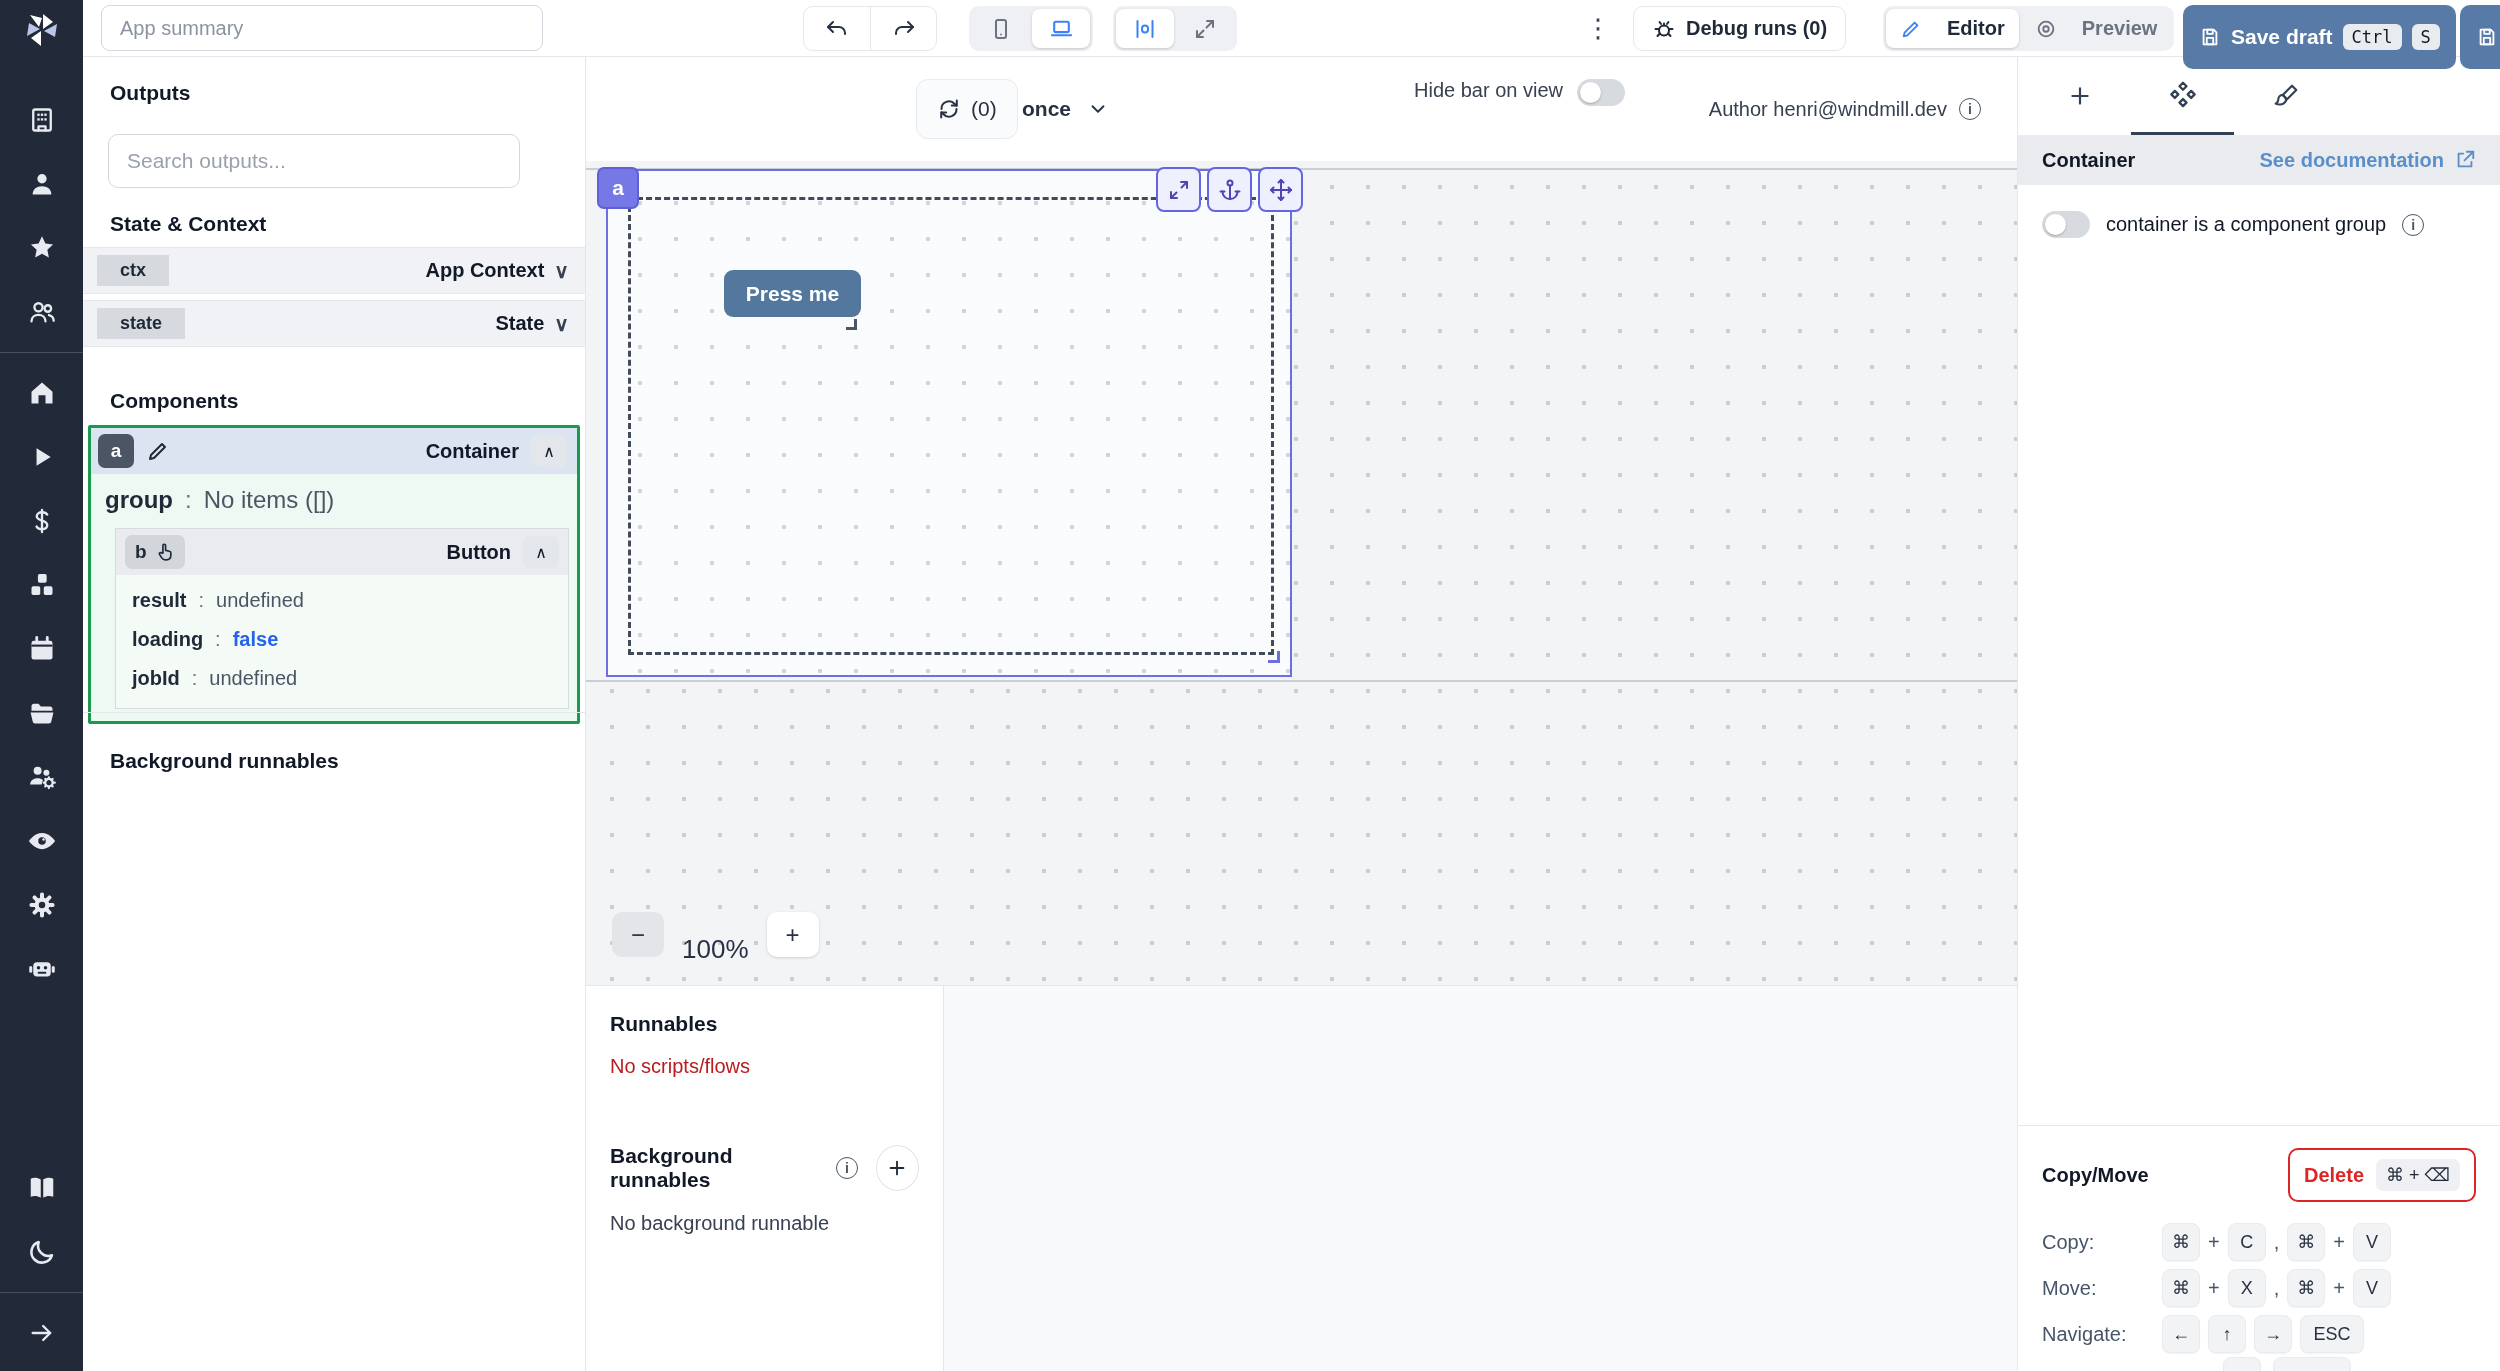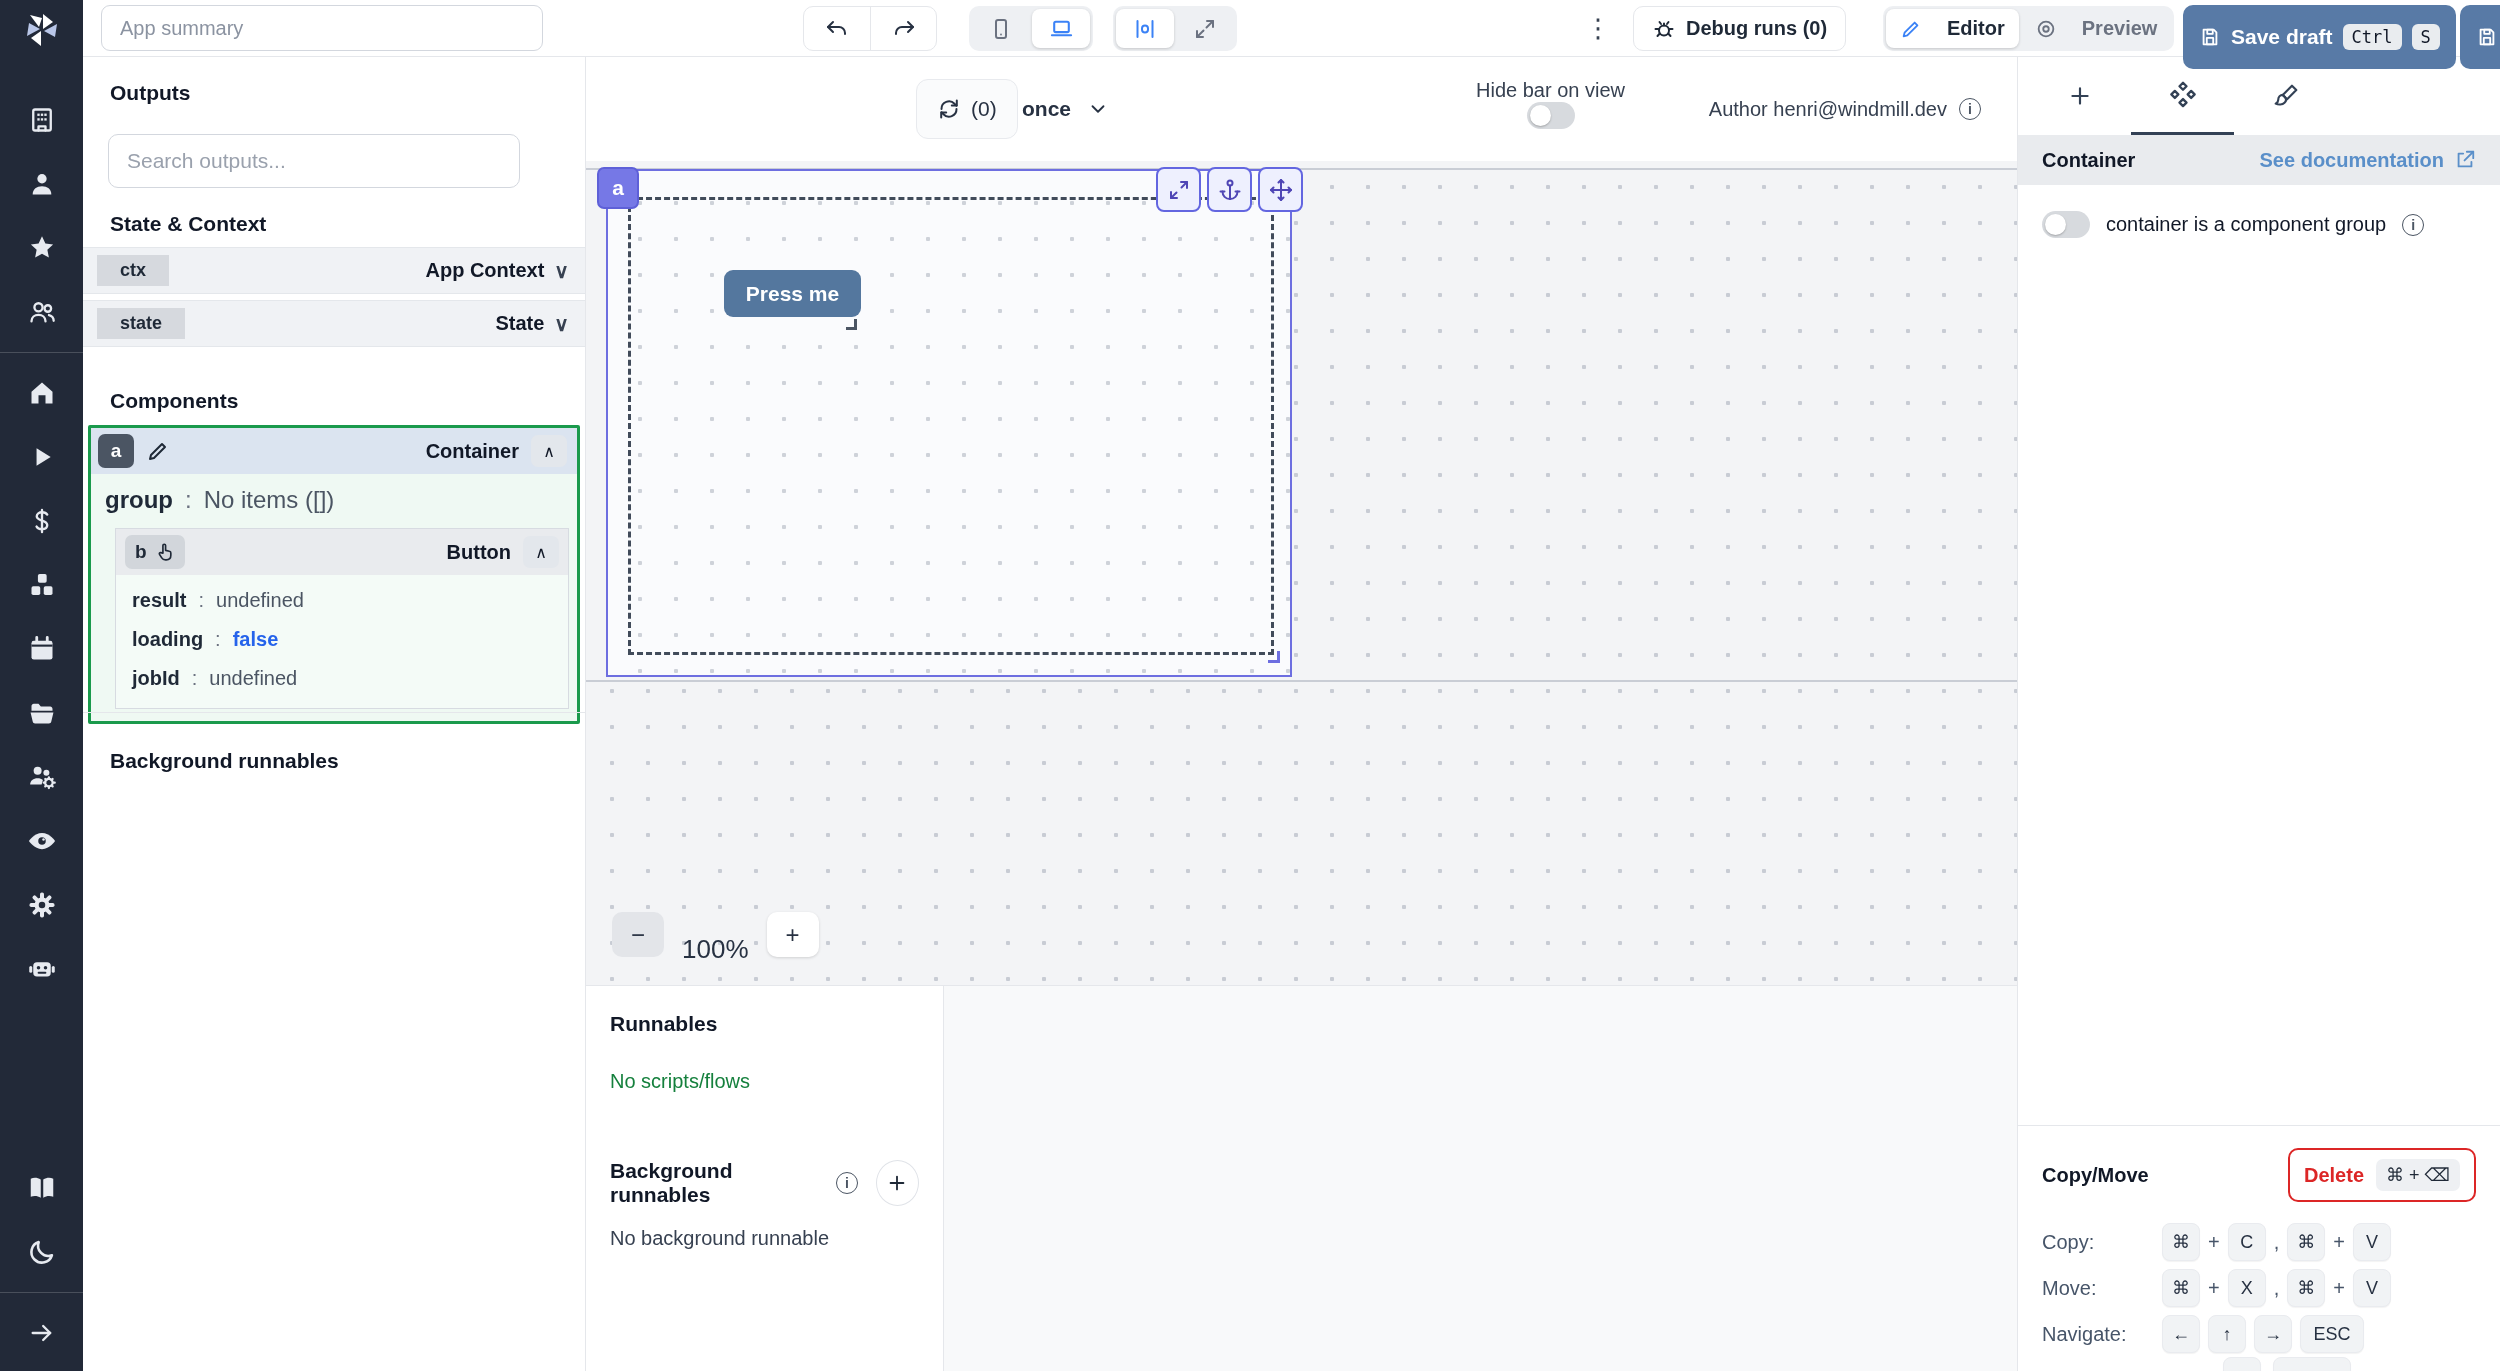--- a/index.html
+++ b/index.html
@@ -85,22 +85,22 @@
   .bgr-h { position:absolute; left:27px; top:692px; }
 
   
   .canvas { position:absolute; left:586px; top:57px; width:1431px; height:928px; background:#fff; }
   .ctoolbar { position:relative; height:104px; background:#fff; }
   .refresh-group { position:absolute; left:330px; top:22px; height:60px; border:1px solid #e8eaee;
     background:#fafbfc; border-radius:12px; display:flex; align-items:center; gap:10px; padding:0 20px;
     font-size:21px; color:#273142; cursor:pointer; }
   .once { position:absolute; left:436px; top:22px; height:60px; display:flex; align-items:center; gap:16px;
     font-size:21px; font-weight:700; color:#273142; cursor:pointer; }
-  .hidebar { position:absolute; right:392px; top:22px; height:60px; display:flex; align-items:center; 
-    font-size:20px; color:#374151;flex-direction:column; }
+  .hidebar { position:absolute; right:392px; top:22px; height:60px; display:flex; gap:14px;
+    font-size:20px; color:#374151; }
   .toggle { width:48px; height:27px; border-radius:14px; background:#d7dade; position:relative; cursor:pointer; }
   .toggle .knob { position:absolute; left:3px; top:3px; width:21px; height:21px; border-radius:50%;
     background:#fff; box-shadow:0 1px 2px rgba(0,0,0,.25); }
   .author { position:absolute; right:36px; top:22px; height:60px; display:flex; align-items:center; gap:12px;
     font-size:20px; color:#374151; }
   .info-i { width:22px; height:22px; border-radius:50%; border:1.6px solid #4b5563; color:#4b5563;
     display:inline-flex; align-items:center; justify-content:center; font-size:14px; font-weight:700; flex:none; }
   .grid { position:relative; height:824px; background:#f3f4f6;
     background-image:radial-gradient(circle, #c8ccd4 2px, transparent 2.5px);
     background-size:36px 36px; background-position:8px 8px; overflow:hidden; }
@@ -128,21 +128,21 @@
     font-size:24px; color:#273142; cursor:pointer; border:none; font-family:"Liberation Sans", sans-serif; }
   .zbtn.minus { background:#e3e5e9; }
   .zbtn.plus { background:#fff; box-shadow:0 1px 3px rgba(0,0,0,.15); }
   .zlevel { font-size:26px; color:#273142;margin-top:30px; }
 
   
   .bottom { position:absolute; left:586px; top:985px; width:1431px; height:386px; border-top:1px solid #e5e7eb;
     display:flex; background:#f8f9fa; }
   .runnables { width:358px; background:#fff; border-right:1px solid #e5e7eb; padding:26px 24px; }
   .run-h { font-size:21px; font-weight:700; color:#111827; }
-  .run-empty { margin-top:34px; font-size:20px; color:#15803d; }
+  .run-empty { margin-top:19px; font-size:20px; color:#b91c1c; }
   .bgr-row { margin-top:66px; display:flex; align-items:center; gap:12px; }
   .plus-circle { width:46px; height:46px; border-radius:50%; border:1px solid #e0e3e8; background:#fff;
     display:flex; align-items:center; justify-content:center; color:#1f2937; cursor:pointer; margin-left:6px; }
   .bgr-empty { margin-top:20px; font-size:20px; color:#374151; }
 
   
   .rpanel { position:absolute; left:2017px; top:57px; width:483px; height:1314px; background:#fff;
     border-left:1px solid #e5e7eb; overflow:hidden; }
   .rtabs { height:78px; display:flex; align-items:stretch; padding-left:10px; }
   .rtab { width:103px; display:flex; align-items:center; justify-content:center; color:#334155; cursor:pointer; }

